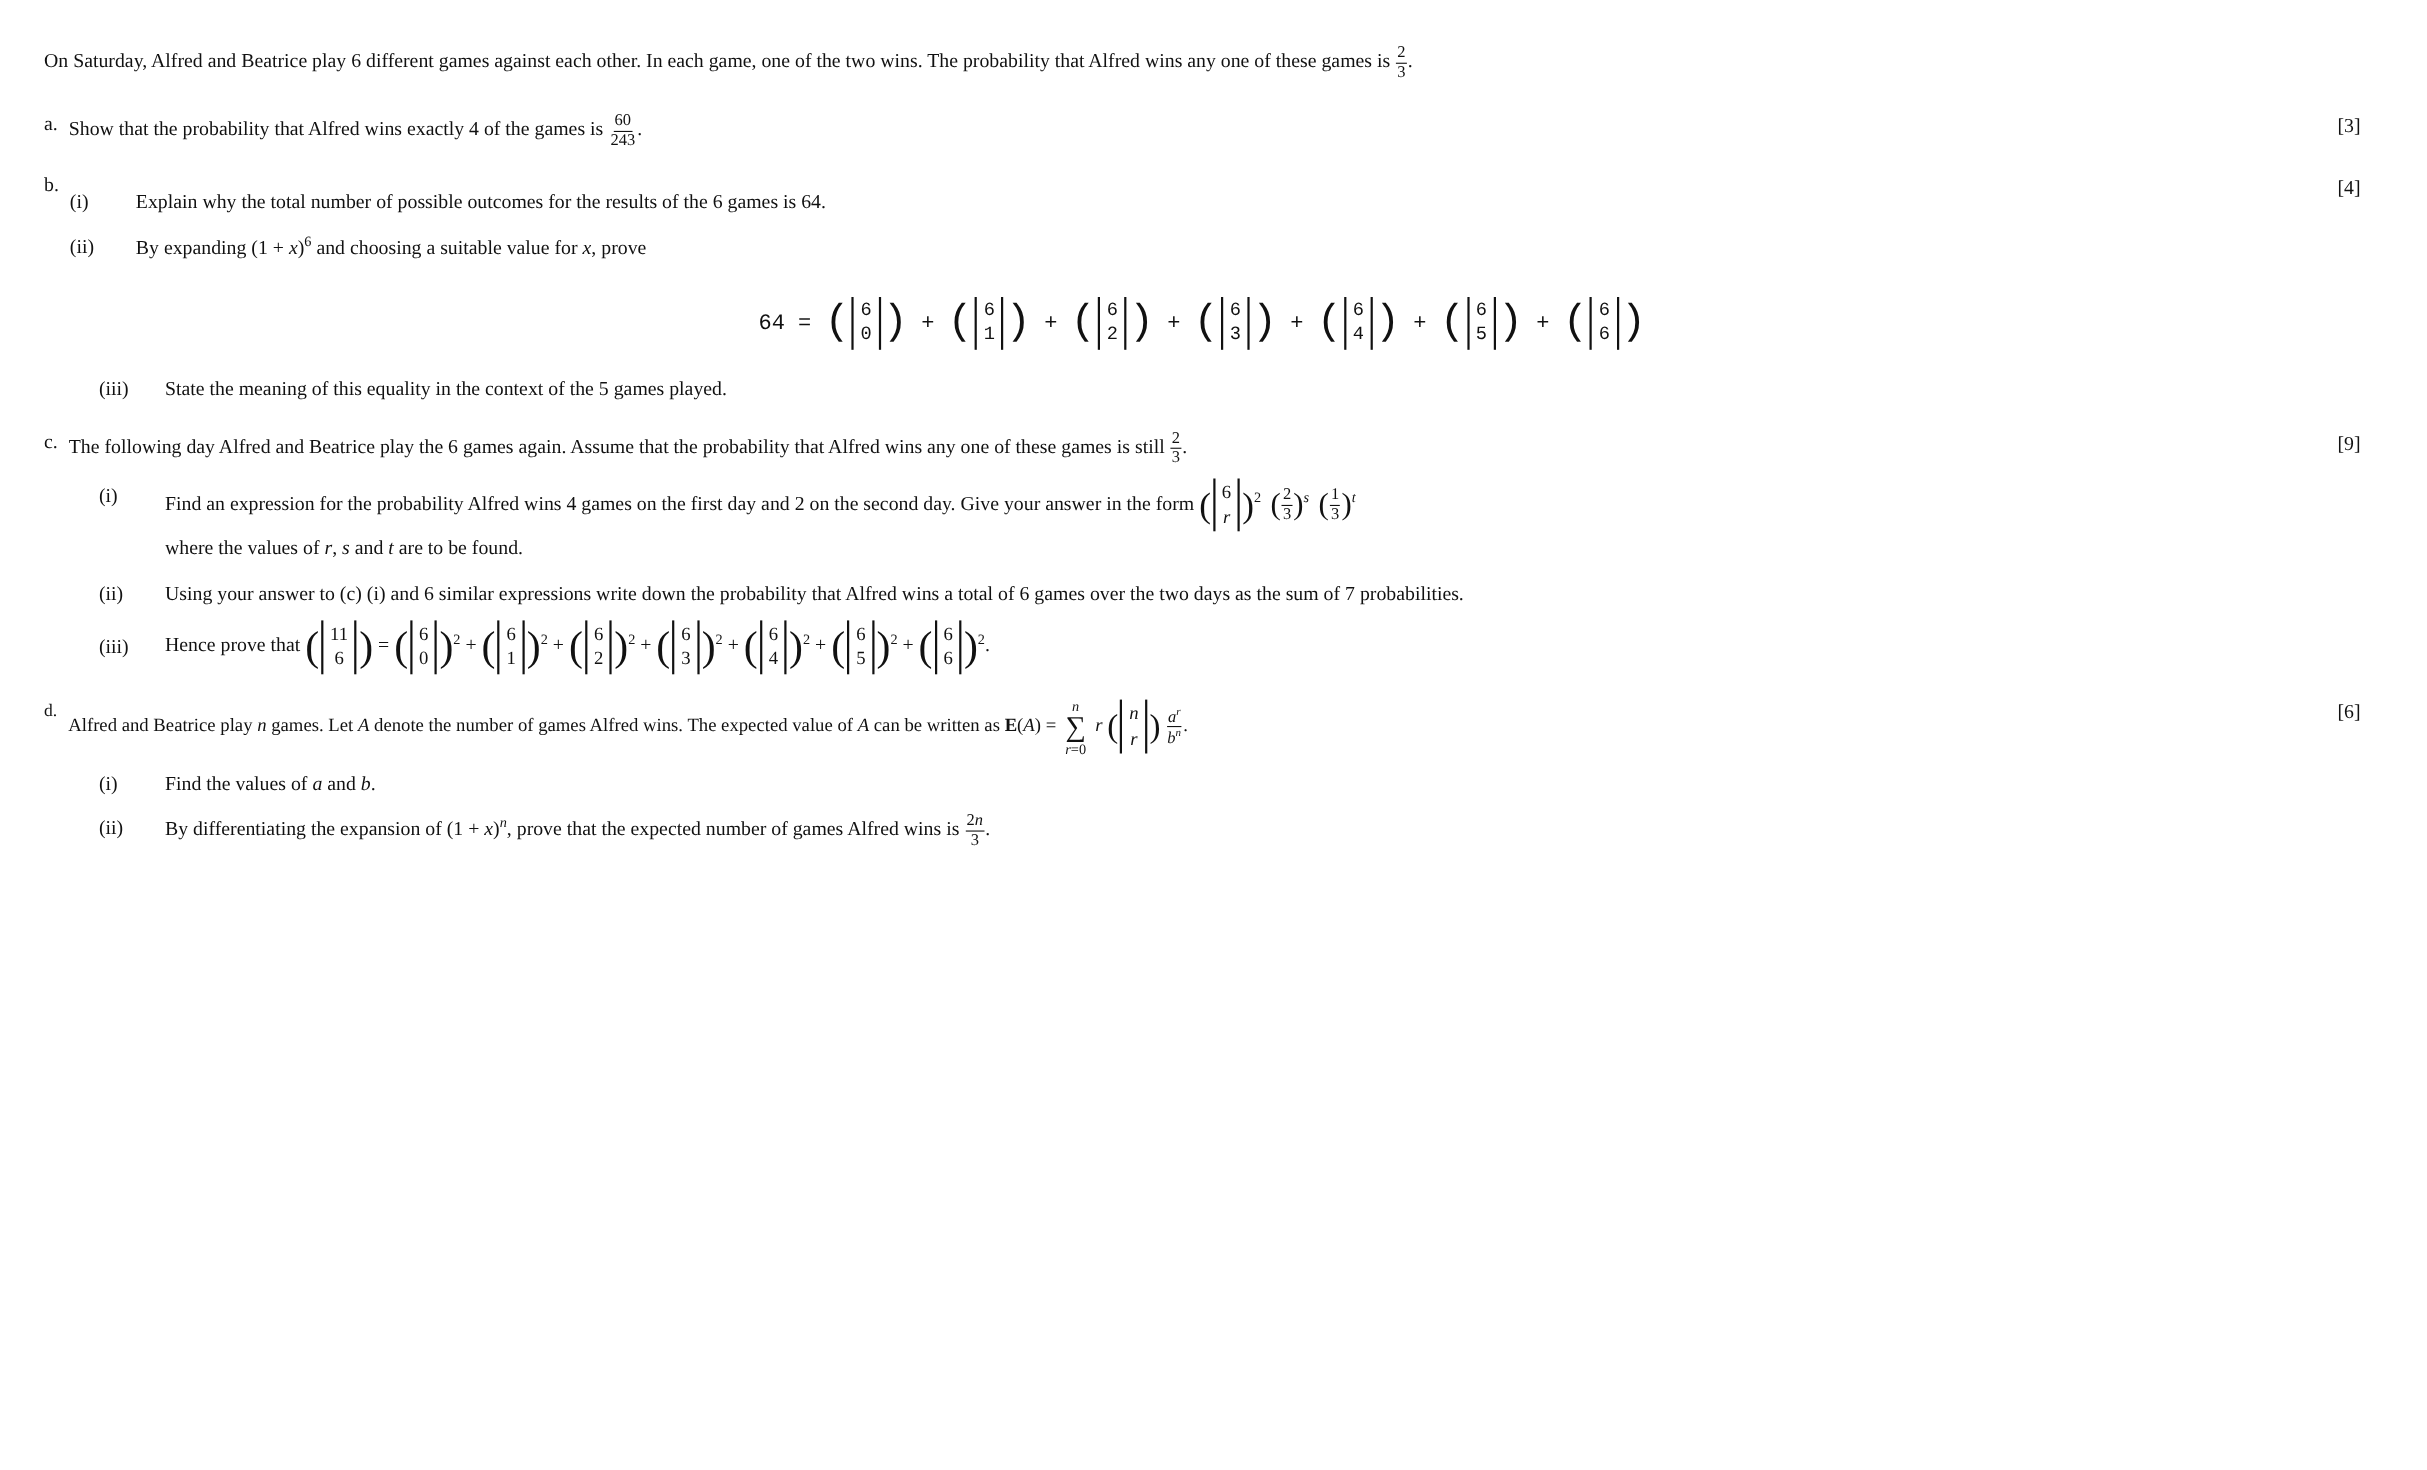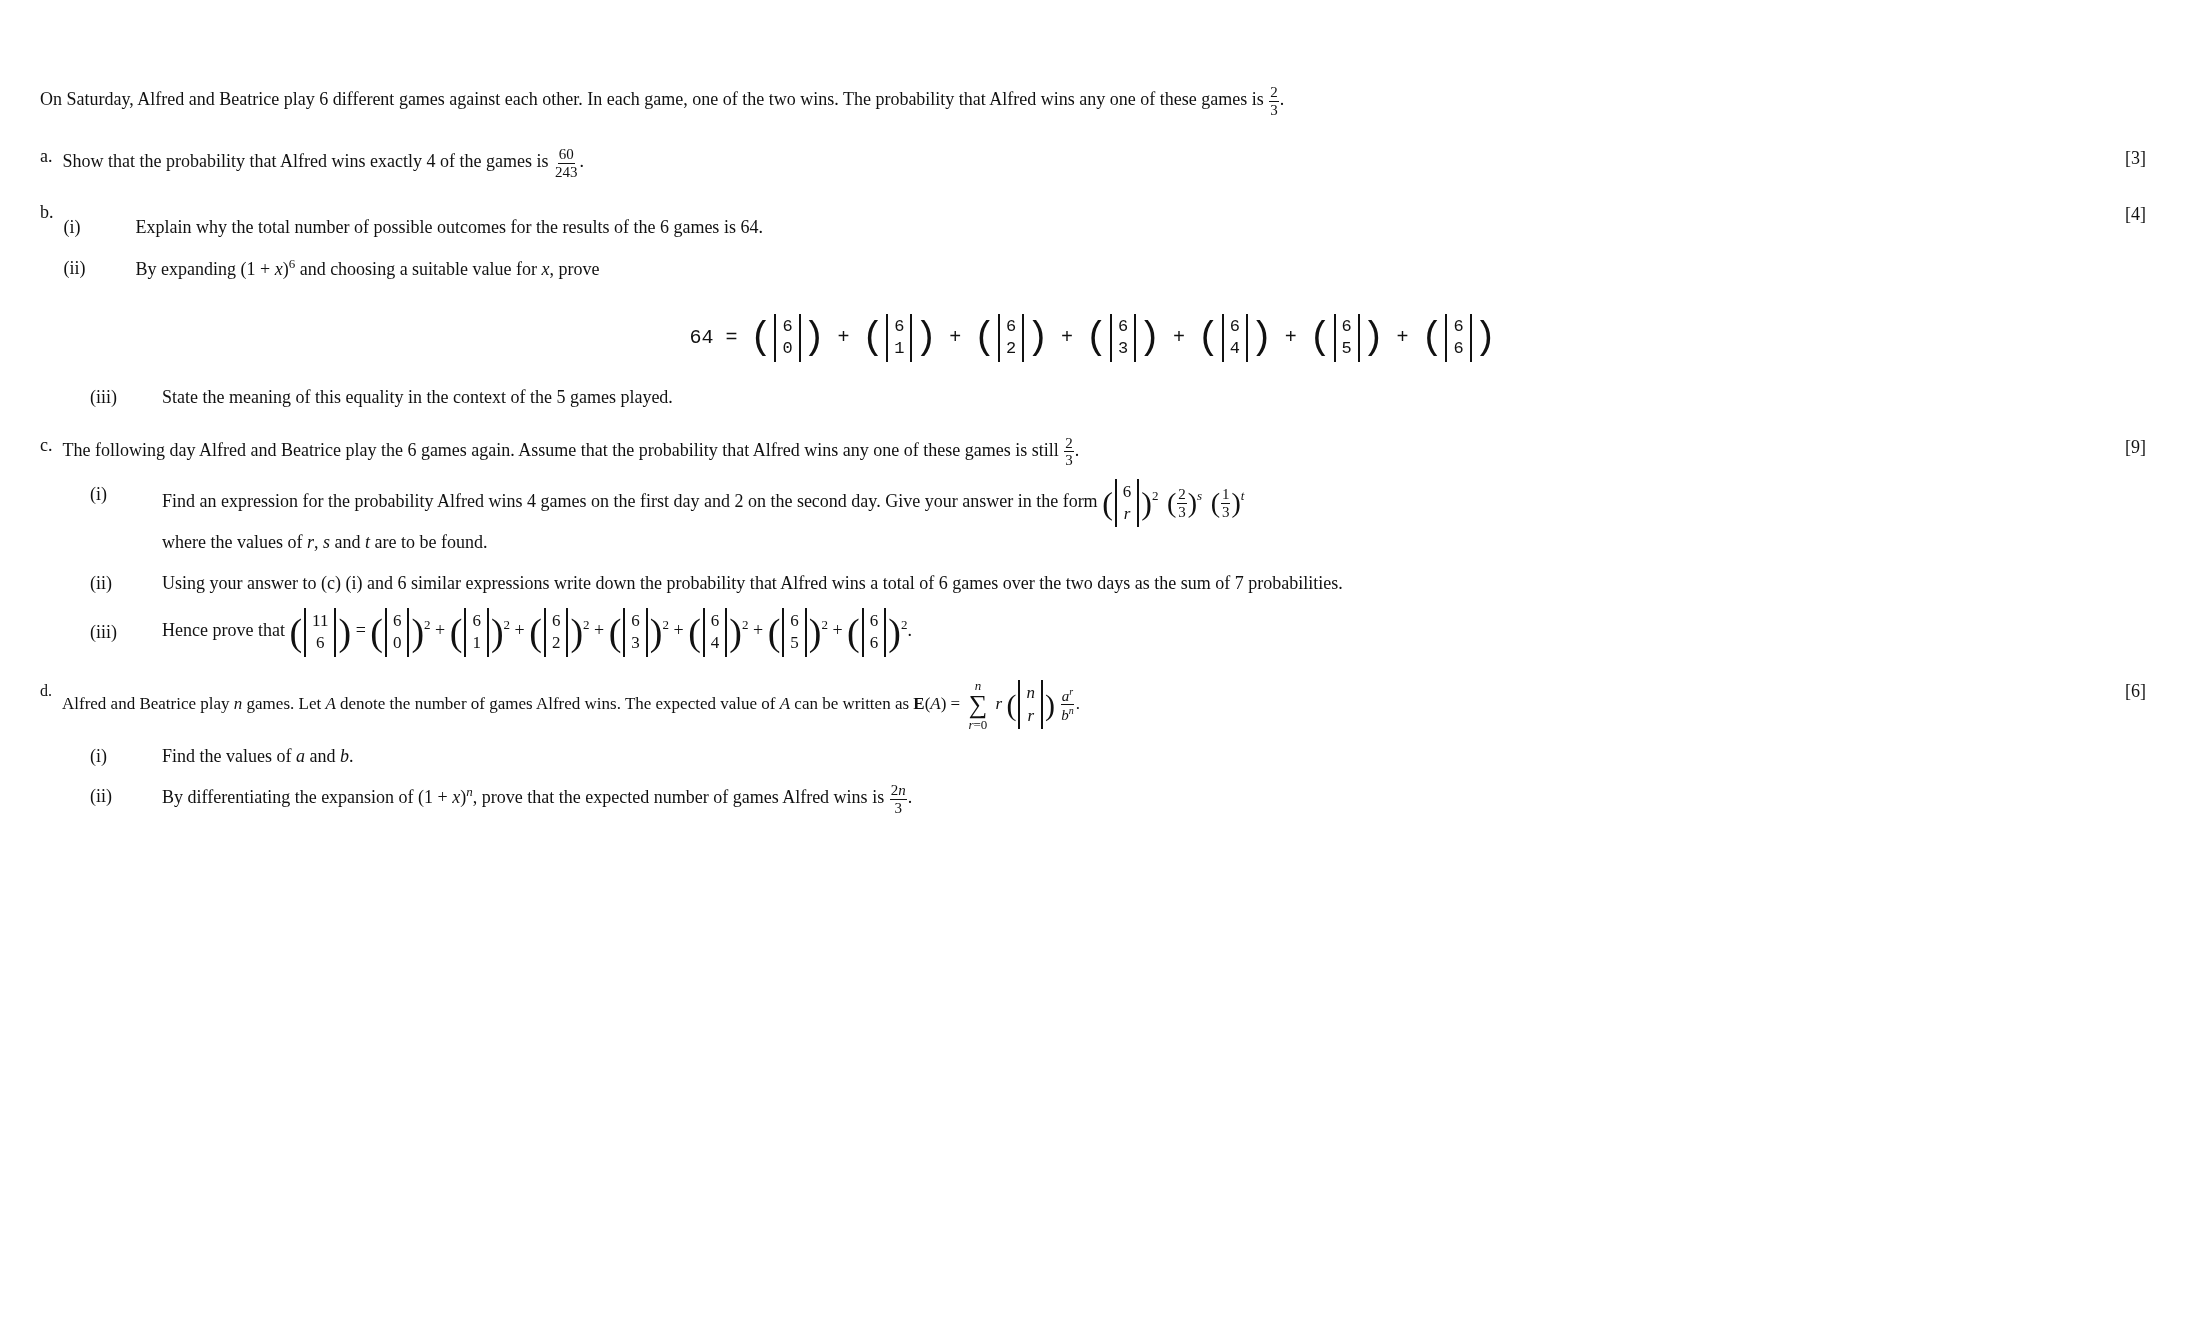--- a/index.html
+++ b/index.html
@@ -7,21 +7,20 @@
       background: #fff;
       font-family: "Times New Roman", Times, serif;
       font-size: 18px;
       color: #111;
       padding: 40px 60px 60px 40px;
       max-width: 2206px;
     }
     .intro {
       margin-bottom: 28px;
       line-height: 1.6;
-      margin-top: 44px;
     }
     .question-block {
       margin-bottom: 22px;
     }
     .question-row {
       display: flex;
       justify-content: space-between;
       align-items: flex-start;
       width: 100%;
     }
@@ -47,21 +46,20 @@
       margin: 10px 0 10px 50px;
       line-height: 1.7;
     }
     .sub-label {
       min-width: 60px;
       font-size: 18px;
     }
     .sub-text {
       flex: 1;
       line-height: 1.7;
-      margin-left: 12px;
     }
     .math-display {
       text-align: center;
       margin: 20px 0;
       font-size: 20px;
       font-family: Liberation Mono, monospace;
     }
     .binom {
       display: inline-flex;
       flex-direction: column;

